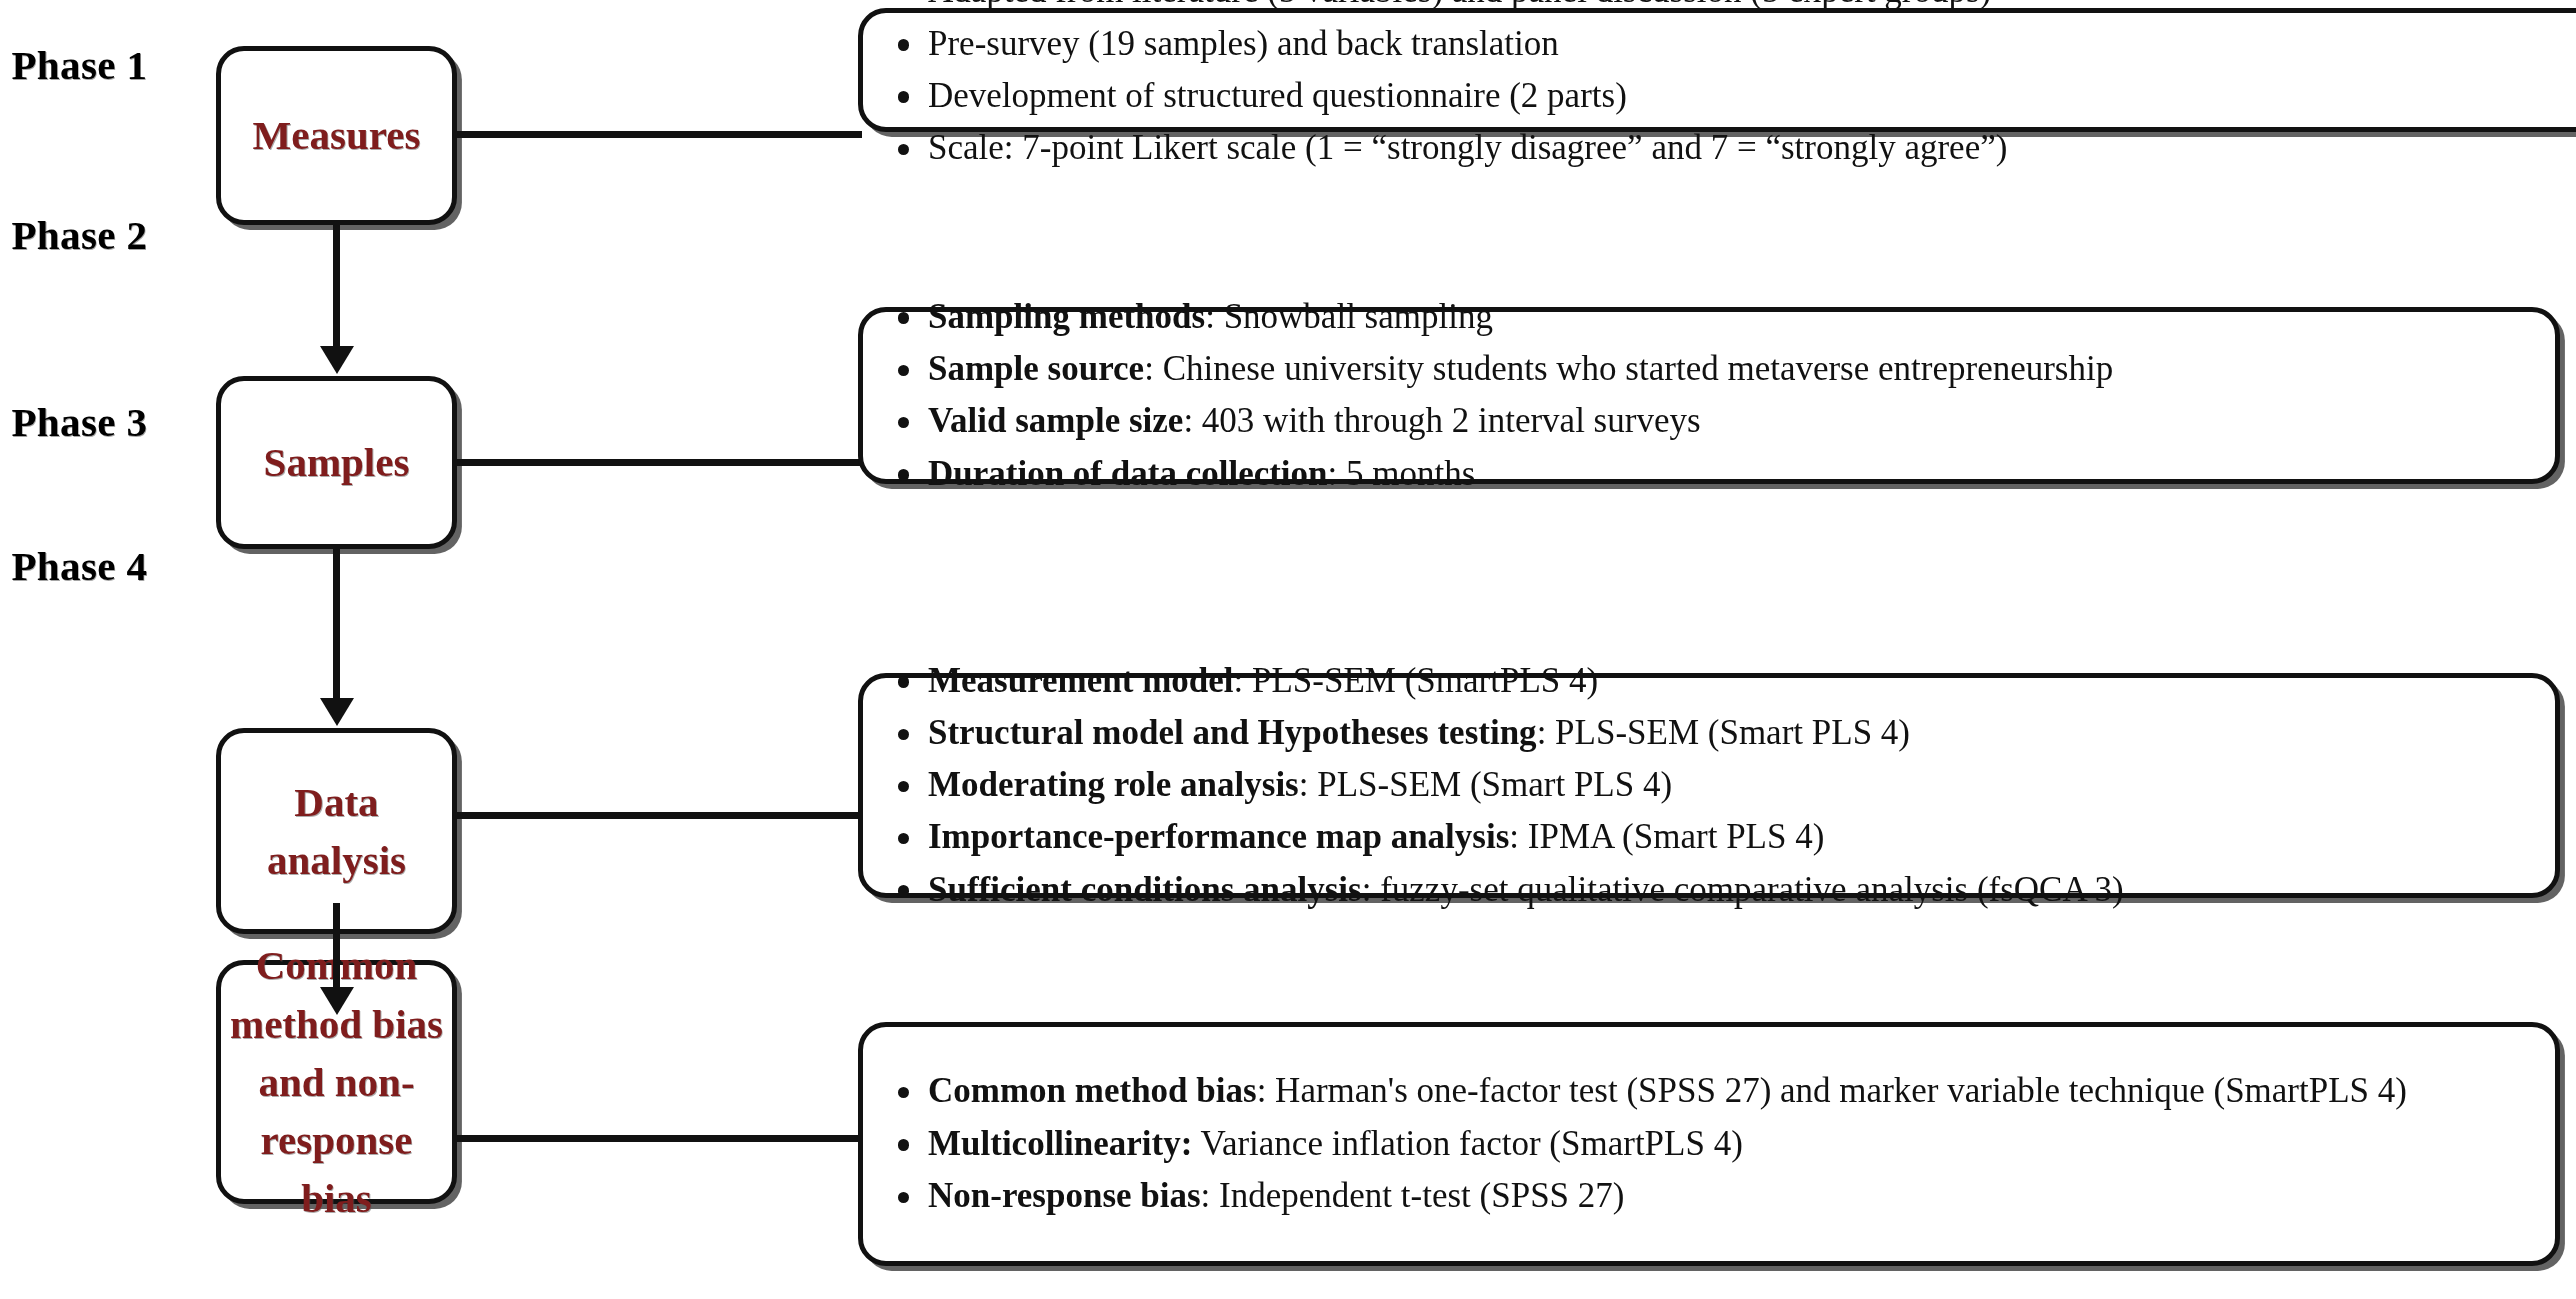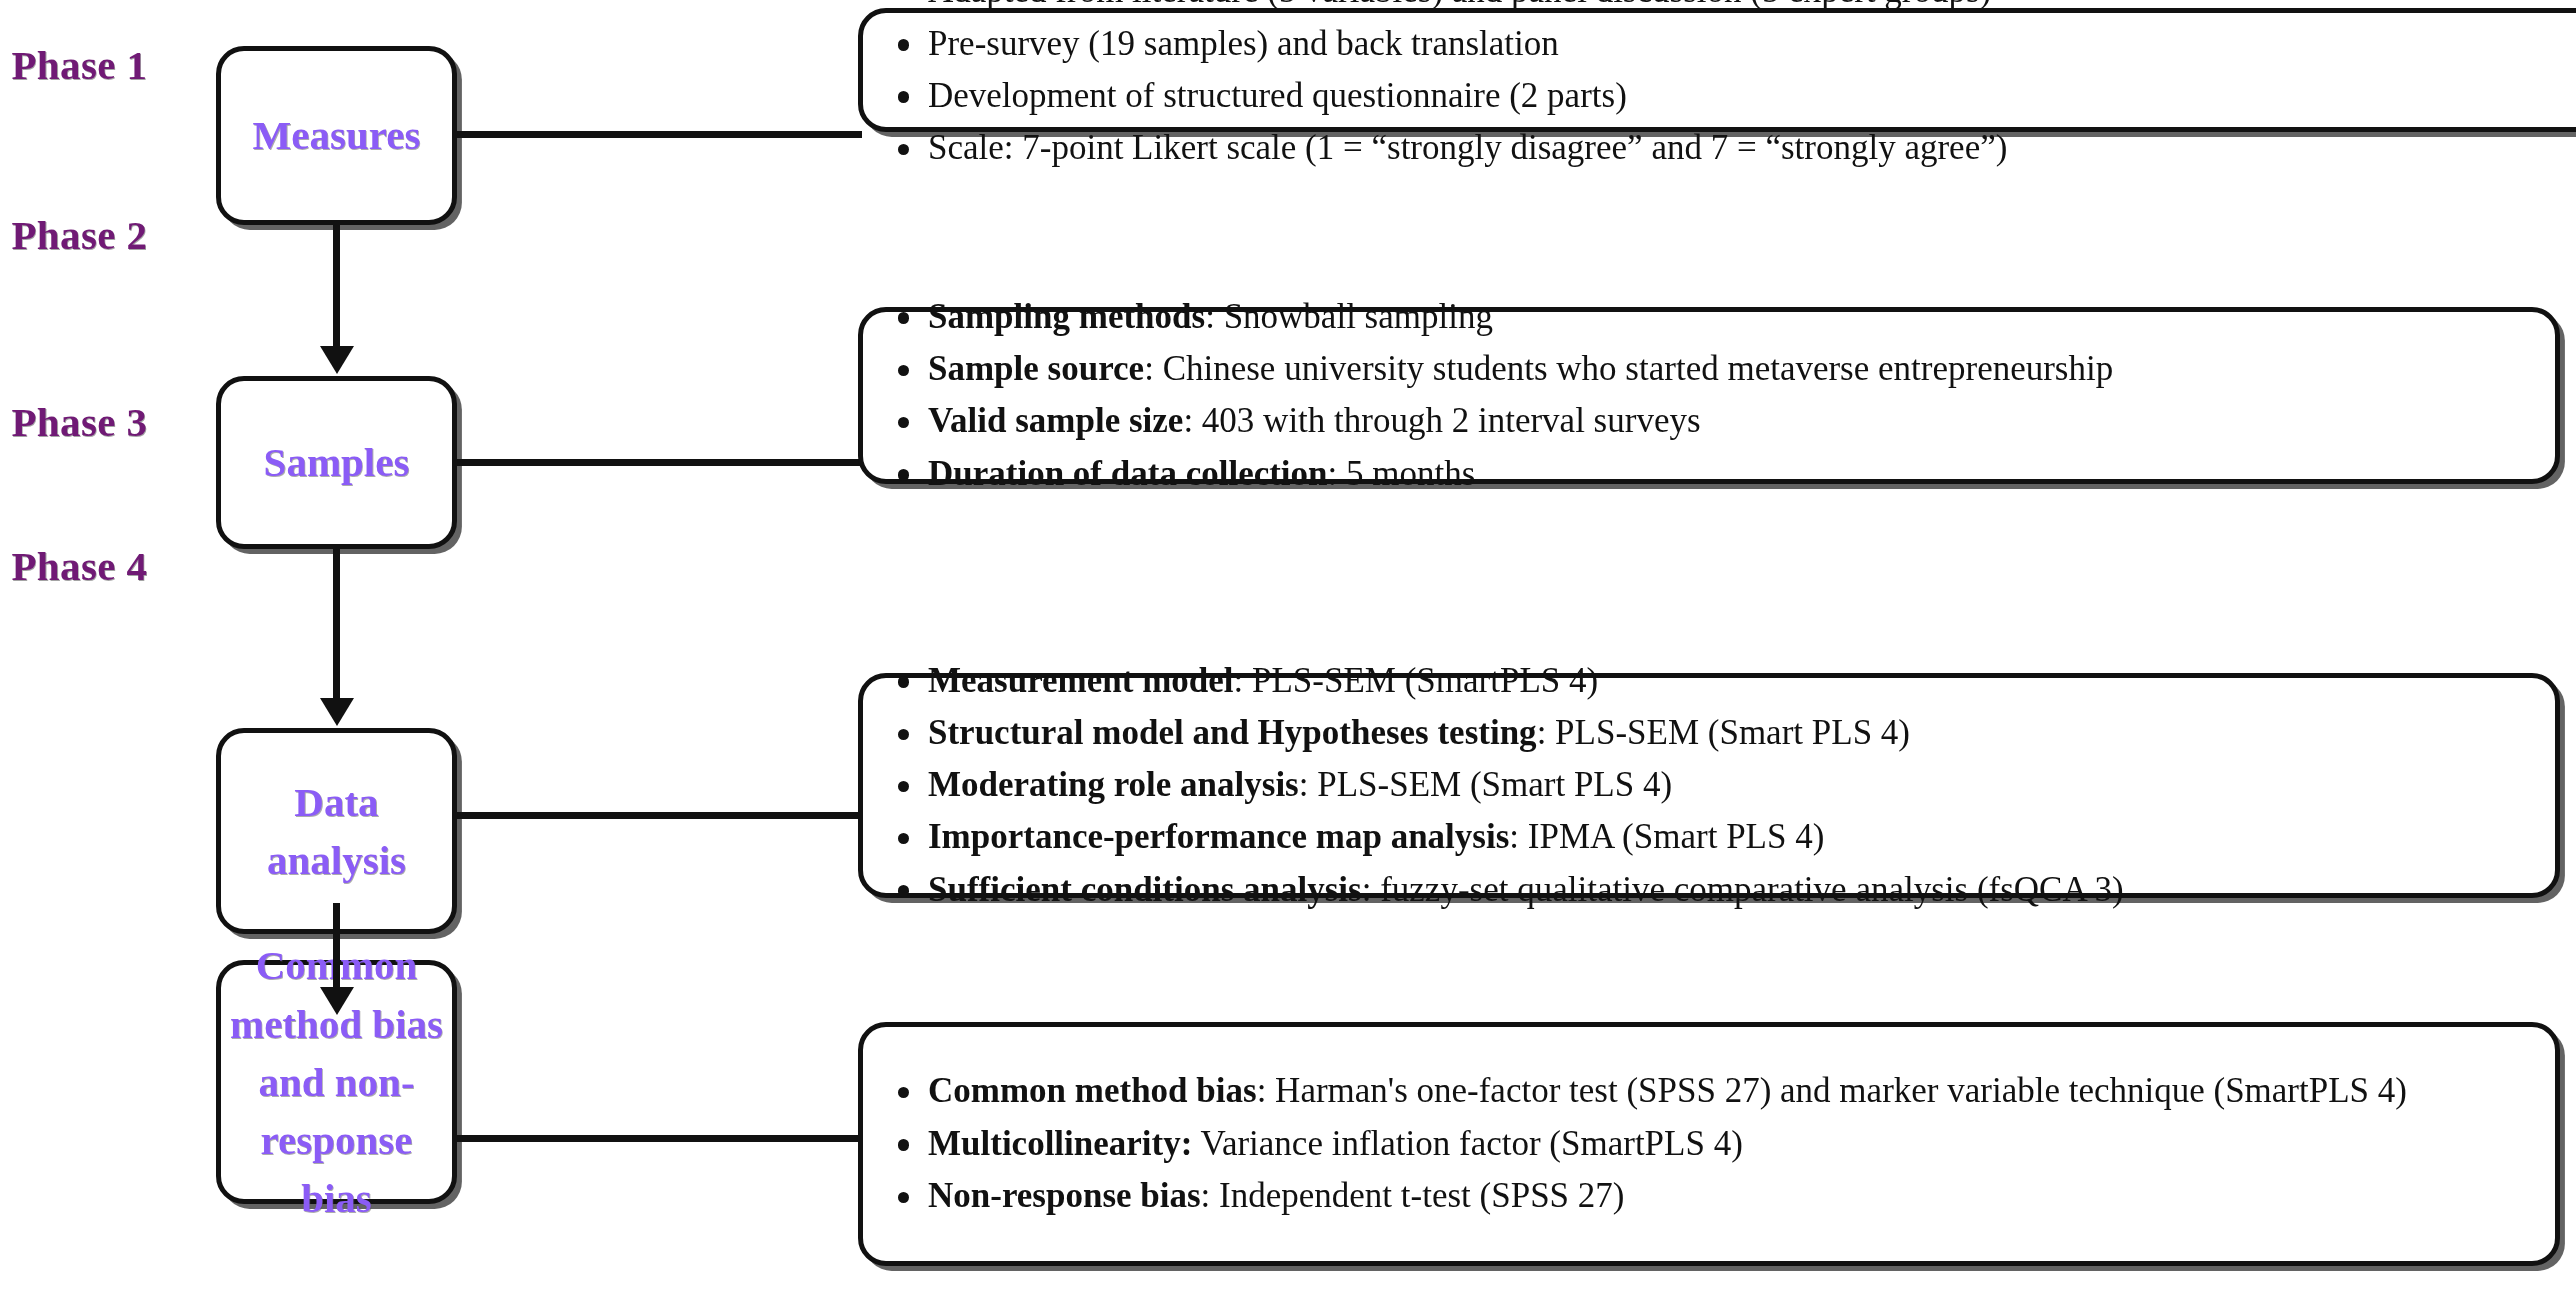--- a/index.html
+++ b/index.html
@@ -14,21 +14,21 @@
     background:#ffffff;
     overflow:hidden;
   }
 
   
   .phase-label{
     position:absolute;
     font-weight:bold;
     font-size:41px;
     letter-spacing:0.4px;
-    color:#701a75;
+    color:#000000;
     white-space:nowrap;
     text-shadow:0.8px 0.8px 0 rgba(90,90,90,0.55);
     text-align:center;
   }
 
   
   .stage-box{
     position:absolute;
     box-sizing:border-box;
     border:5.7px solid #111111;
@@ -37,21 +37,21 @@
     box-shadow:5.7px 5.7px 0 -0.8px rgba(60,60,60,0.80);
     display:flex;
     align-items:center;
     justify-content:center;
     text-align:center;
   }
   .stage-box .stage-title{
     font-weight:bold;
     font-size:41px;
     line-height:1.42;
-    color:#8b5cf6;
+    color:#7f1d1d;
     text-shadow:0.8px 0.8px 0 rgba(90,90,90,0.5);
     padding:0 8.1px;
   }
 
   
   .detail-panel{
     position:absolute;
     box-sizing:border-box;
     border:5.7px solid #111111;
     border-radius:28px;

